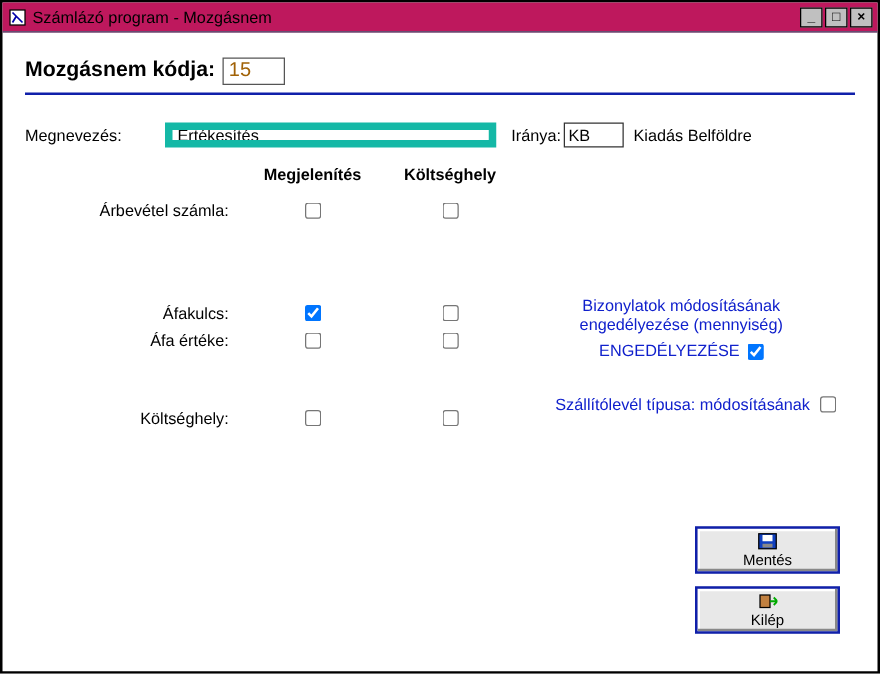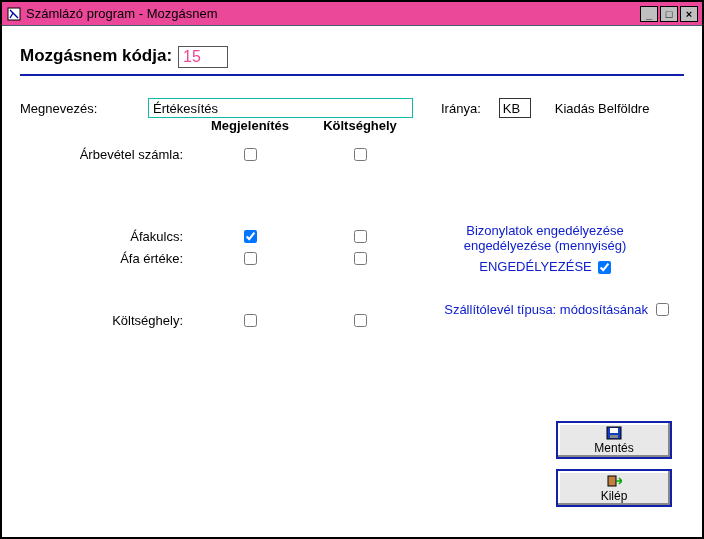--- a/index.html
+++ b/index.html
@@ -12,21 +12,21 @@
   }
   .window {
     width: 704px;
     height: 539px;
     border: 2px solid #000;
     background: #fff;
     position: relative;
   }
   .titlebar {
     height: 24px;
-    background: #ec4899;
+    background: #be185d;
     border-bottom: 1px solid #4a5d7a;
     display: flex;
     align-items: center;
     padding: 0 4px;
     color: #000;
     font-size: 13px;
   }
   .titlebar-icon {
     width: 16px;
     height: 16px;
@@ -61,48 +61,49 @@
   .code-label {
     font-size: 17px;
     font-weight: bold;
     margin-right: 6px;
   }
   .code-input {
     width: 50px;
     height: 22px;
     border: 1px solid #555;
     font-size: 16px;
-    color: #ec4899;
+    color: #a16207;
     padding: 0 4px;
     background: #fff;
   }
   .hr {
     height: 2px;
     background: #1020aa;
     margin-bottom: 22px;
   }
   .name-row {
     display: flex;
     align-items: center;
-    gap: 18px;
+    gap: 2px;
+    margin-bottom: 14px;
   }
   .name-label {
     font-size: 13px;
     width: 110px;
   }
   .name-input {
     flex: 0 0 265px;
     height: 20px;
-    border: 1px solid #14b8a6;
+    border: 6px solid #14b8a6;
     padding: 0 4px;
     font-size: 13px;
   }
   .dir-label { margin-left: 10px; font-size: 13px; }
   .dir-input {
-    width: 32px;
+    width: 48px;
     height: 20px;
     border: 1px solid #333;
     padding: 0 3px;
     font-size: 13px;
   }
   .dir-desc {
     color: #000000;
     font-size: 13px;
     margin-left: 6px;
   }
@@ -255,21 +256,21 @@
 
       <div class="spacer-med"></div>
 
       <div class="form-row">
         <div class="form-label">Költséghely:</div>
         <div class="chk-cell"><input type="checkbox" class="chk" style=""></div>
         <div class="chk-cell"><input type="checkbox" class="chk" style=""></div>
       </div>
 
       <div class="right-panel">
-        <div class="line1">Bizonylatok engedélyezése</div>
+        <div class="line1">Bizonylatok módosításának</div>
         <div class="line1">engedélyezése (mennyiség)</div>
         <div class="eng-row">
           <span>ENGEDÉLYEZÉSE</span>
           <input type="checkbox" class="chk" checked="" style="">
         </div>
         <div class="ship-row">
           <span>Szállítólevél típusa: módosításának</span>
           <input type="checkbox" class="chk" style="">
         </div>
       </div>

